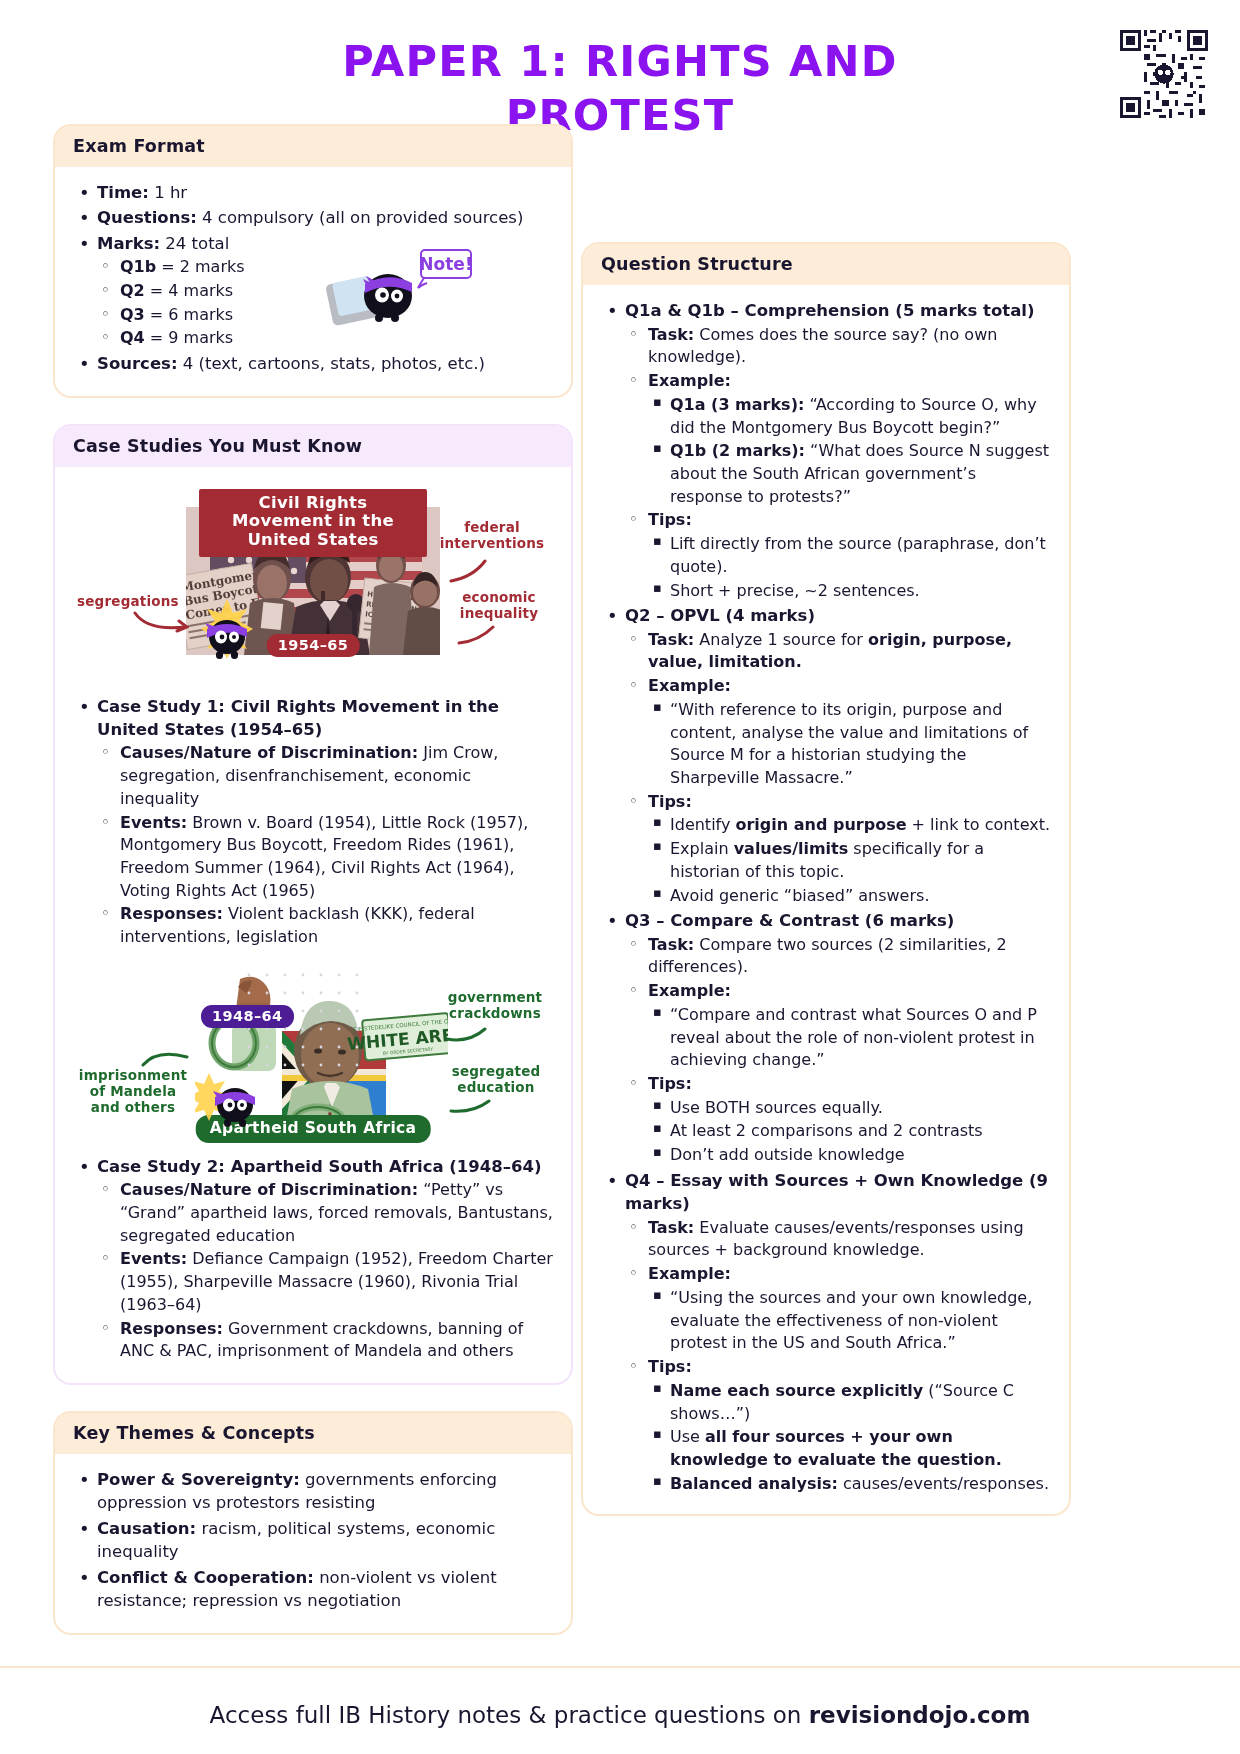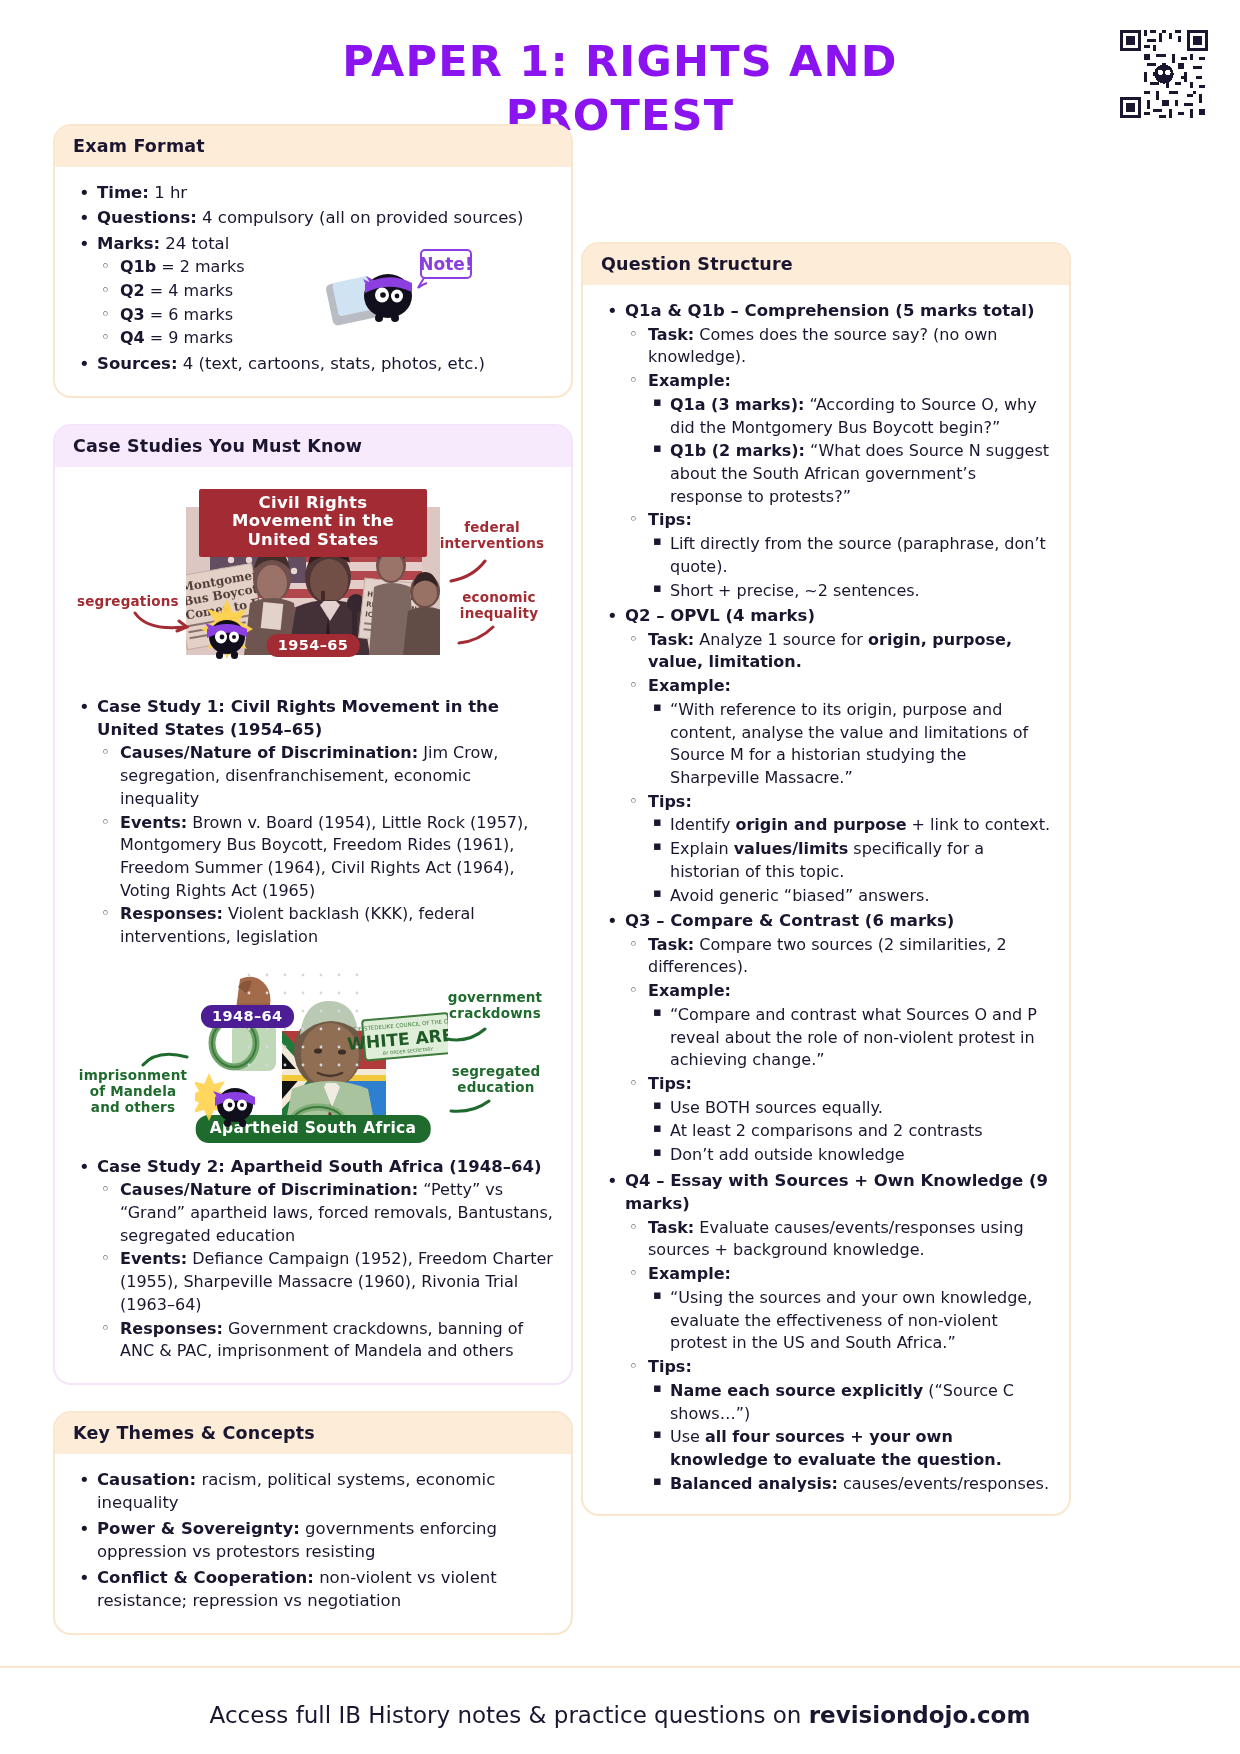--- a/index.html
+++ b/index.html
@@ -641,22 +641,22 @@
             </ul>
           </li>
         </ul>
       </div>
     </div>
 
     <div class="card">
       <div class="card-head">Key Themes &amp; Concepts</div>
       <div class="card-body">
         <ul class="lvl1">
+          <li><b>Power &amp; Sovereignty:</b><span> governments enforcing oppression vs protestors resisting</span></li>
           <li><b>Causation:</b><span> racism, political systems, economic inequality</span></li>
-          <li><b>Power &amp; Sovereignty:</b><span> governments enforcing oppression vs protestors resisting</span></li>
           <li><b>Conflict &amp; Cooperation:</b><span> non-violent vs violent resistance; repression vs negotiation</span></li>
         </ul>
       </div>
     </div>
   </div>
 
   <div class="col-right">
     <div class="card">
       <div class="card-head">Question Structure</div>
       <div class="card-body">

